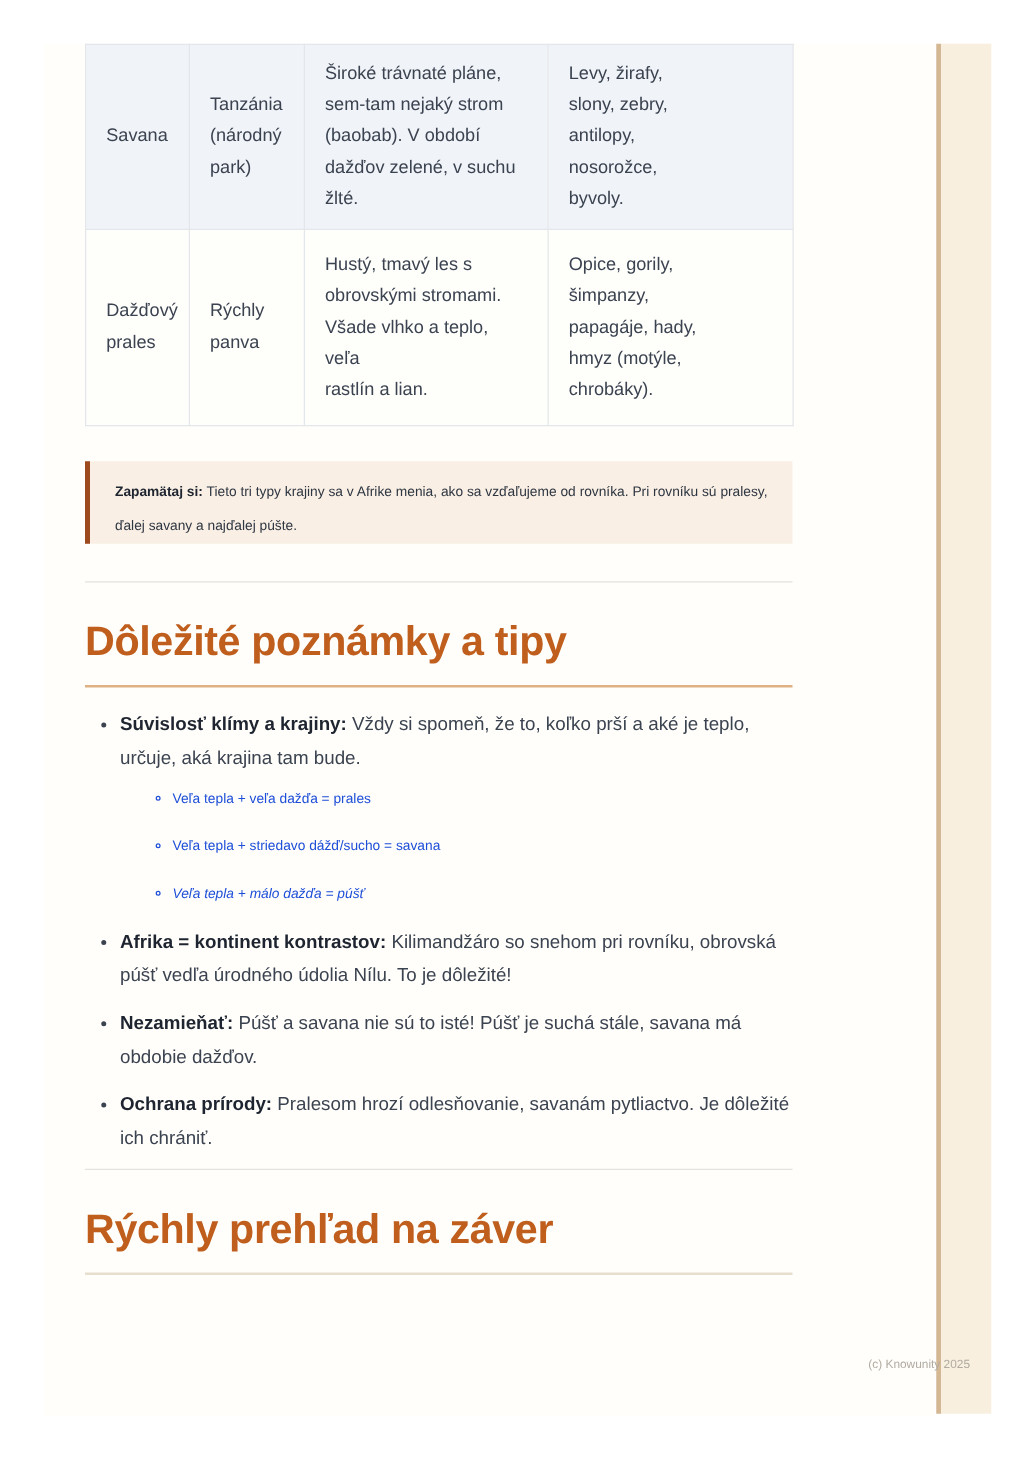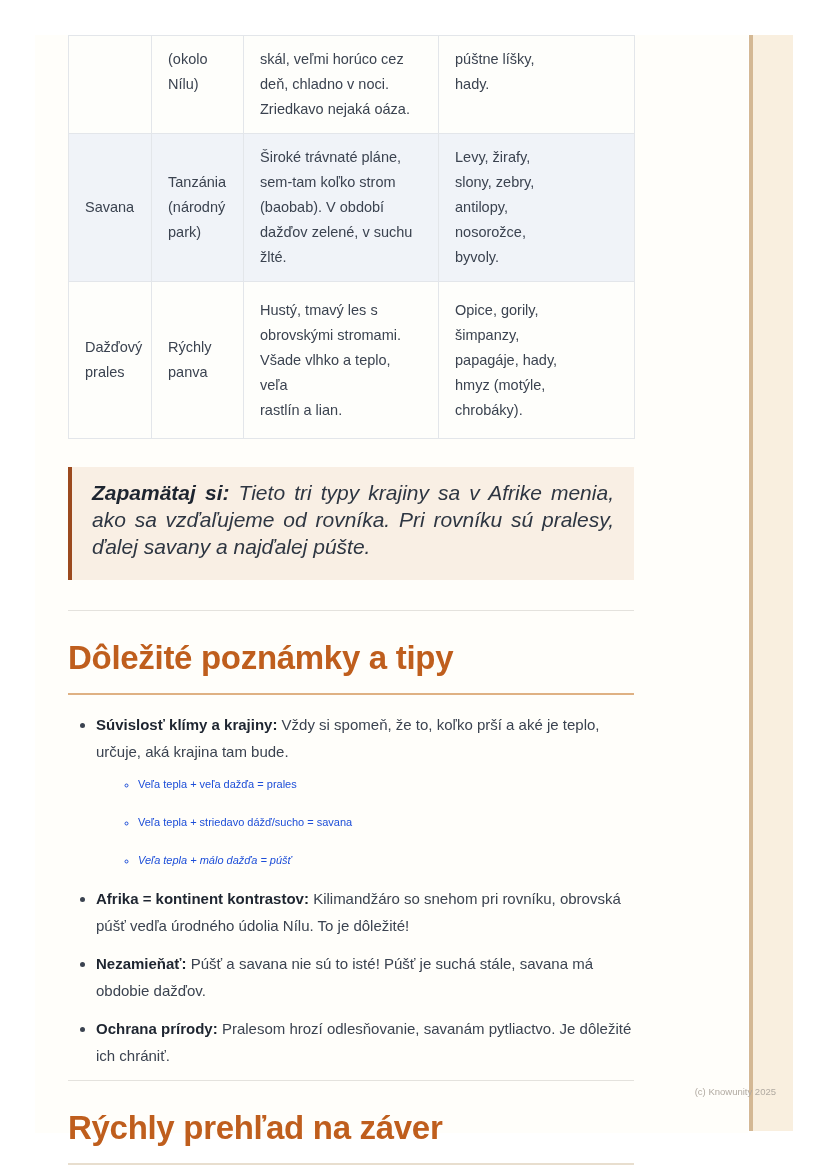--- a/index.html
+++ b/index.html
@@ -35,26 +35,25 @@
   tr.r-partial td{vertical-align:top;}
   tr.r-savana{height:148px;}
   tr.r-savana td{background:#F0F3F8;}
   tr.r-prales{height:157px;}
 
   
   .callout{
     margin-top:28px;
     background:#F9EFE4;
     border-left:4px solid #9C4A1E;
-    padding:12px 20px 20px 20px;
-    font-size:21px;
+    padding:12px 20px 0 20px;
+    font-size:11px;
     line-height:27px;
     color:#2E3642;
     text-align:justify;
-    font-style:italic;
   }
   .callout .label{font-weight:700;color:#1E2530;}
 
   
   .divider{margin-top:30px;border-top:1px solid #E4E2DD;height:0;}
   .divider.d2{margin-top:8px;}
   h2.section{
     margin:28px 0 0 0;
     font-size:33px;
     font-weight:700;
@@ -90,48 +89,32 @@
     <div class="content">
 
       <table class="geo">
         <colgroup>
           <col style="width:83px">
             <col style="width:92px">
             <col style="width:195px">
             <col style="width:196px">
         </colgroup>
         <tbody>
-          <tr class="r-partial">
-            <td></td>
-            <td>
-                <div>(okolo</div>
-                <div>Nílu)</div>
-              </td>
-            <td>
-                <div>skál, veľmi horúco cez</div>
-                <div>deň, chladno v noci.</div>
-                <div>Zriedkavo nejaká oáza.</div>
-              </td>
-            <td>
-                <div>púštne líšky,</div>
-                <div>hady.</div>
-              </td>
-          </tr>
           <tr class="r-savana">
             <td>
                 <div>Savana</div>
               </td>
             <td>
                 <div>Tanzánia</div>
                 <div>(národný</div>
                 <div>park)</div>
               </td>
             <td>
                 <div>Široké trávnaté pláne,</div>
-                <div>sem-tam koľko strom</div>
+                <div>sem-tam nejaký strom</div>
                 <div>(baobab). V období</div>
                 <div>dažďov zelené, v suchu</div>
                 <div>žlté.</div>
               </td>
             <td>
                 <div>Levy, žirafy,</div>
                 <div>slony, zebry,</div>
                 <div>antilopy,</div>
                 <div>nosorožce,</div>
                 <div>byvoly.</div>

